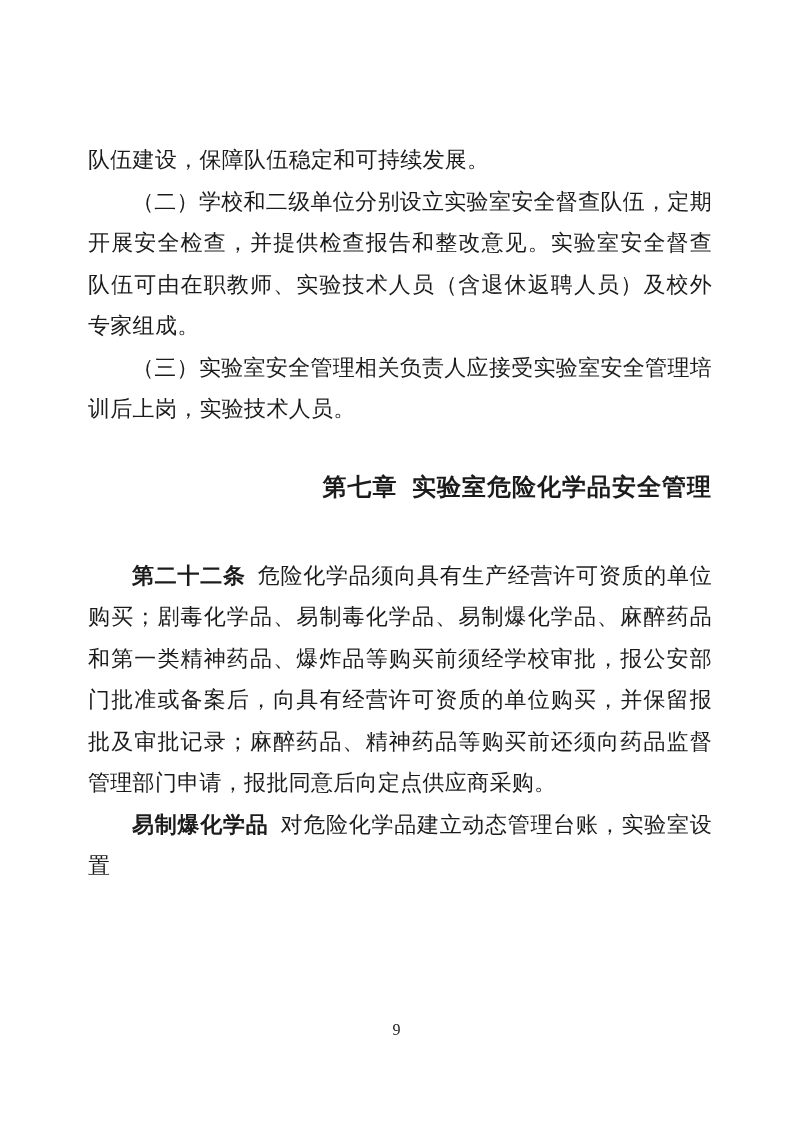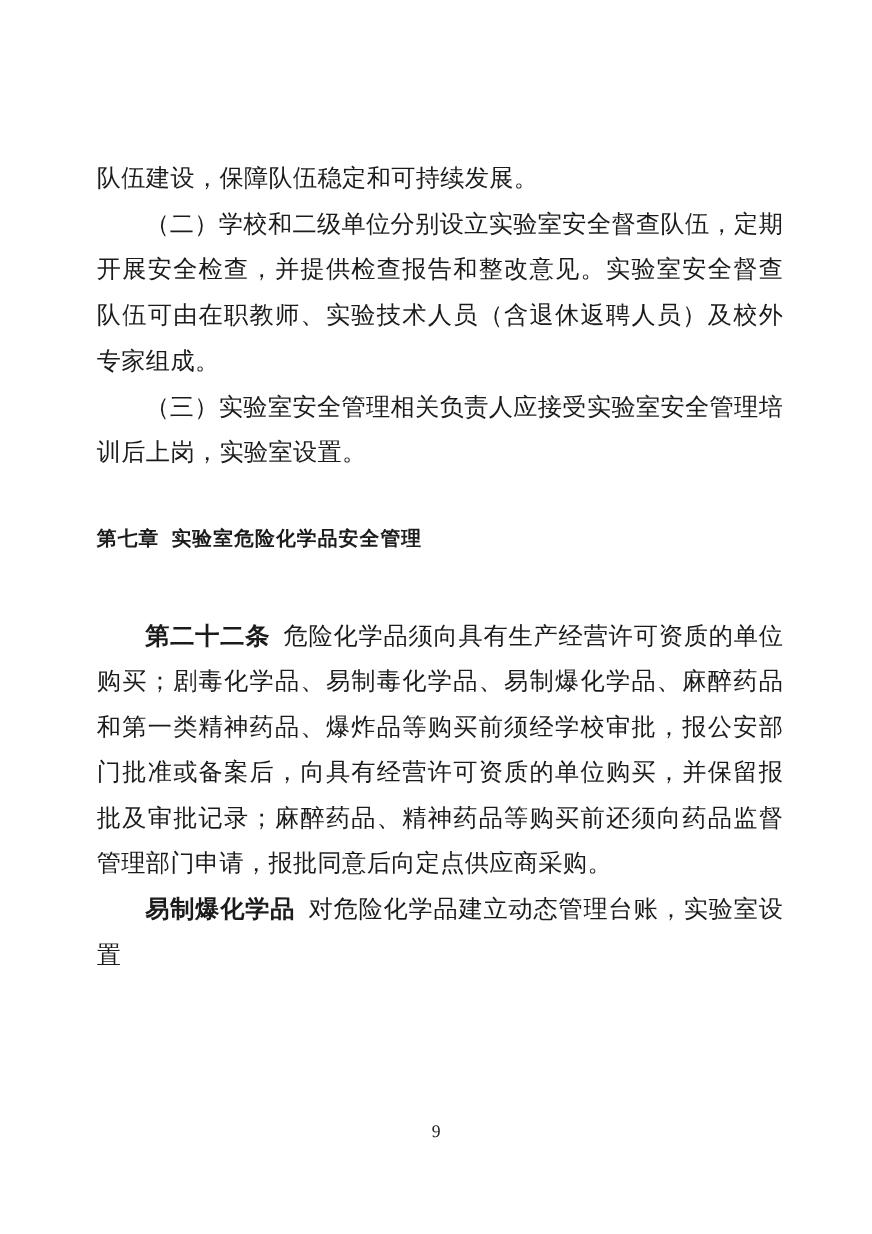--- a/index.html
+++ b/index.html
@@ -22,37 +22,38 @@
     left: 88px;
     right: 81px;
     top: 141px;
     font-size: 22px;
     line-height: 41.5px;
     text-align: justify;
     letter-spacing: 0.3px;
   }
   .text-column p {
     margin: 0;
+    font-family: Liberation Mono, monospace;
   }
   .para-indent {
     text-indent: 2em;
   }
   .article-heading-line {
     font-weight: bold;
   }
   .article-label {
     font-weight: bold;
     margin-right: 0.55em;
   }
   .chapter-heading {
     font-family: "Liberation Sans", "DejaVu Sans", sans-serif;
     font-weight: bold;
-    font-size: 18px;
+    font-size: 24px;
     line-height: 42px;
-    text-align: left;
+    text-align: right;
     text-indent: 0;
     letter-spacing: 1px;
     margin: 36px 0 47px 0 !important;
   }
   .chapter-label {
     margin-right: 0.6em;
   }
   .page-footer {
     position: absolute;
     left: 0;
@@ -68,21 +69,21 @@
 <body>
 
 <div class="page">
 
   <div class="text-column">
 
     <p>队伍建设，保障队伍稳定和可持续发展。</p>
 
     <p class="para-indent">（二）学校和二级单位分别设立实验室安全督查队伍，定期开展安全检查，并提供检查报告和整改意见。实验室安全督查队伍可由在职教师、实验技术人员（含退休返聘人员）及校外专家组成。</p>
 
-    <p class="para-indent">（三）实验室安全管理相关负责人应接受实验室安全管理培训后上岗，实验室设置。</p>
+    <p class="para-indent">（三）实验室安全管理相关负责人应接受实验室安全管理培训后上岗，实验技术人员。</p>
 
 
 
     <p class="chapter-heading"><span class="chapter-label">第七章</span><span>实验室危险化学品安全管理</span></p>
 
     <p class="para-indent"><span class="article-label">第二十二条</span><span>危险化学品须向具有生产经营许可资质的单位购买；剧毒化学品、易制毒化学品、易制爆化学品、麻醉药品和第一类精神药品、爆炸品等购买前须经学校审批，报公安部门批准或备案后，向具有经营许可资质的单位购买，并保留报批及审批记录；麻醉药品、精神药品等购买前还须向药品监督管理部门申请，报批同意后向定点供应商采购。</span></p>
 
     <p class="para-indent"><span class="article-label">易制爆化学品</span><span>对危险化学品建立动态管理台账，实验室设置</span></p>
 
   </div>

